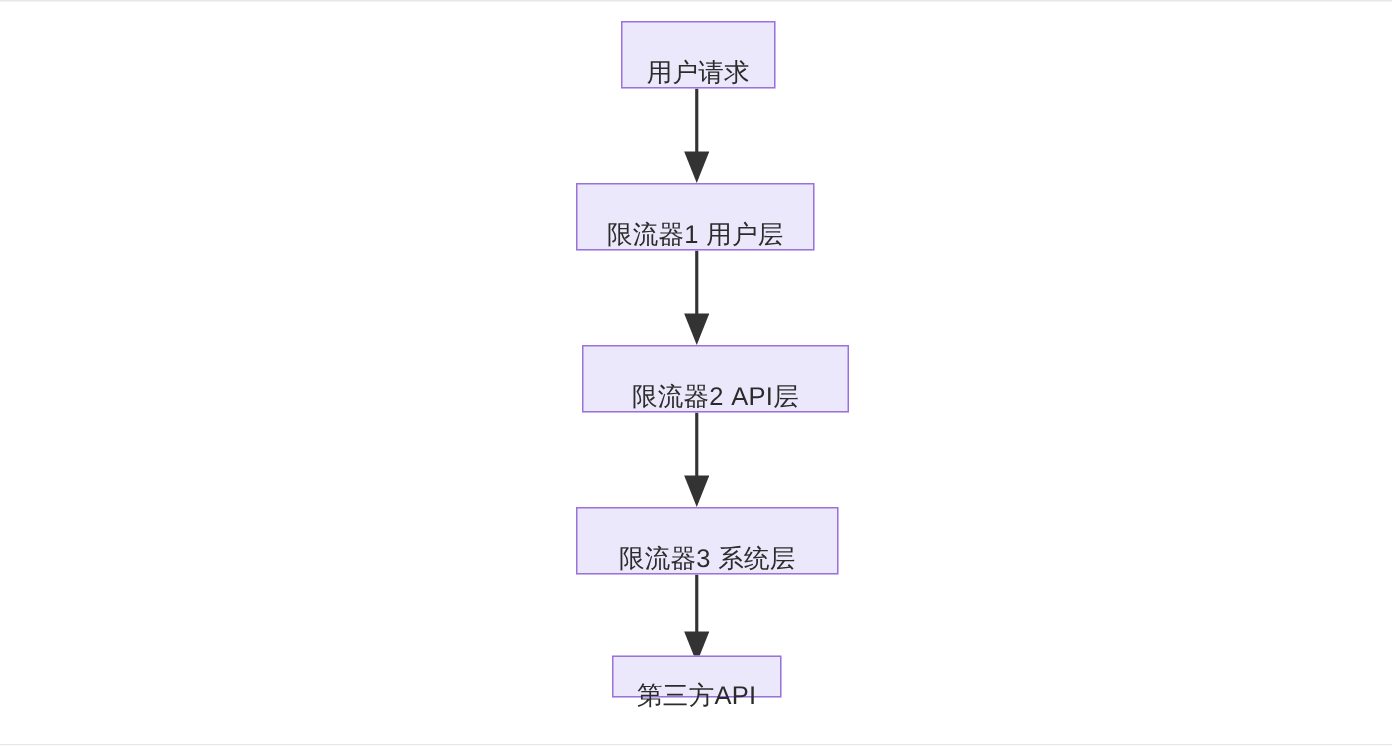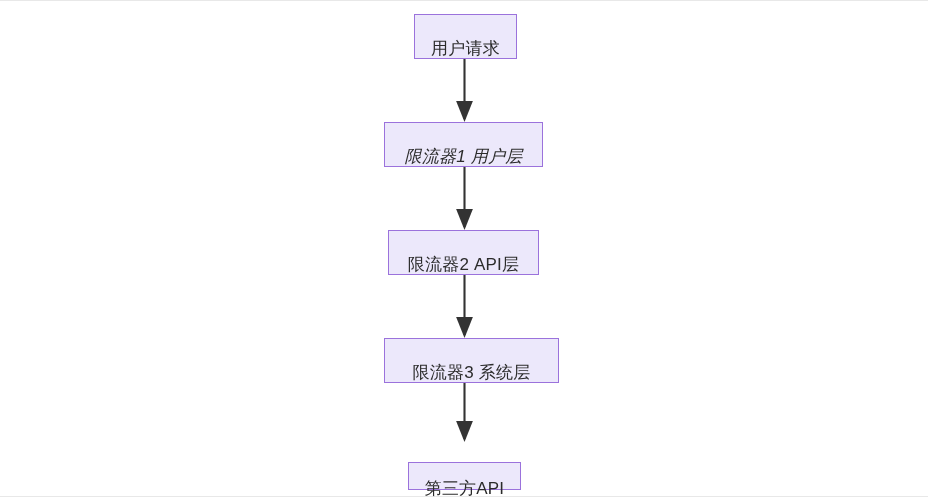--- a/index.html
+++ b/index.html
@@ -68,29 +68,29 @@
 
     <line x1="464.5" y1="274" x2="464.5" y2="334" stroke="#333333" stroke-width="2.1" marker-end="url(#arrowhead)"></line>
 
     <line x1="464.5" y1="382" x2="464.5" y2="438" stroke="#333333" stroke-width="2.1" marker-end="url(#arrowhead)"></line>
   </svg>
 
   <div class="node-box" style="left:414px; top:13px; width:103px; height:45px;">
     <span class="node-label">用户请求</span>
   </div>
 
-  <div class="node-box" style="left:384px; top:121px; width:159px; height:45px;font-style:italic;">
+  <div class="node-box" style="left:384px; top:121px; width:159px; height:45px;">
     <span class="node-label">限流器1 用户层</span>
   </div>
 
-  <div class="node-box" style="left:388px; top:229px; width:151px; height:45px;">
+  <div class="node-box" style="left:388px; top:229px; width:178px; height:45px;">
     <span class="node-label">限流器2 API层</span>
   </div>
 
   <div class="node-box" style="left:384px; top:337px; width:175px; height:45px;">
     <span class="node-label">限流器3 系统层</span>
   </div>
 
-  <div class="node-box" style="left:408px; top:461px; width:113px; height:28px;">
+  <div class="node-box" style="left:408px; top:436px; width:113px; height:28px;">
     <span class="node-label">第三方API</span>
   </div>
 
 </div>
 
 </body></html>

